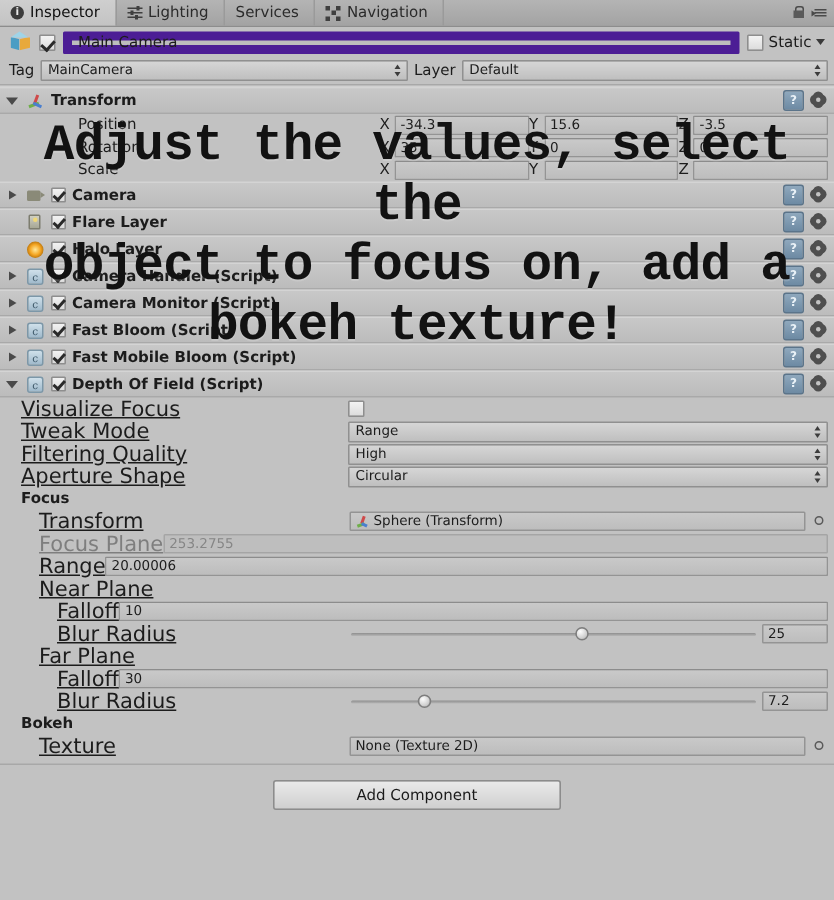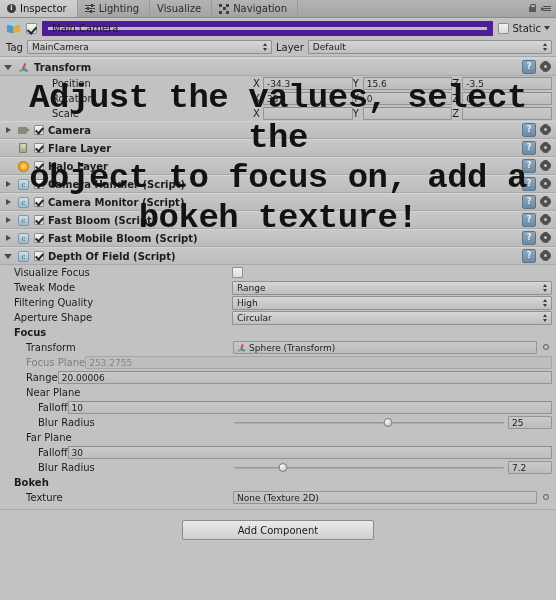--- a/index.html
+++ b/index.html
@@ -363,23 +363,24 @@
     font-family: "DejaVu Serif", "Liberation Serif", serif;
   }
 
   
   .prop-row {
     height: 15px;
     display: flex; align-items: center;
     padding: 0 4px 0 0;
   }
   .plabel {
-    font-size: 10px;
+    font-size: 14px;
     white-space: nowrap;
     flex: none;
+    text-decoration: underline;
   }
   .plabel.l0 { padding-left: 14px; }
   .plabel.l1 { padding-left: 26px; }
   .plabel.l2 { padding-left: 38px; }
   .plabel.dim { color: #7e7e7e; }
   .field-col { margin-left: auto; display: flex; align-items: center; }
 
   .vec-row {
     height: 15px;
     display: flex; align-items: center;
@@ -516,21 +517,21 @@
         <i></i>
           <i></i>
           <i></i>
           <b></b>
           <b></b>
           <b></b>
       </span>
       <span>Lighting</span>
     </div>
     <div class="tab">
-      <span>Visualize</span>
+      <span>Services</span>
     </div>
     <div class="tab">
       <span class="tab-icon ico-nav">
         <span></span>
           <span></span>
           <span></span>
           <span></span>
           <span></span>
       </span>
       <span>Navigation</span>

